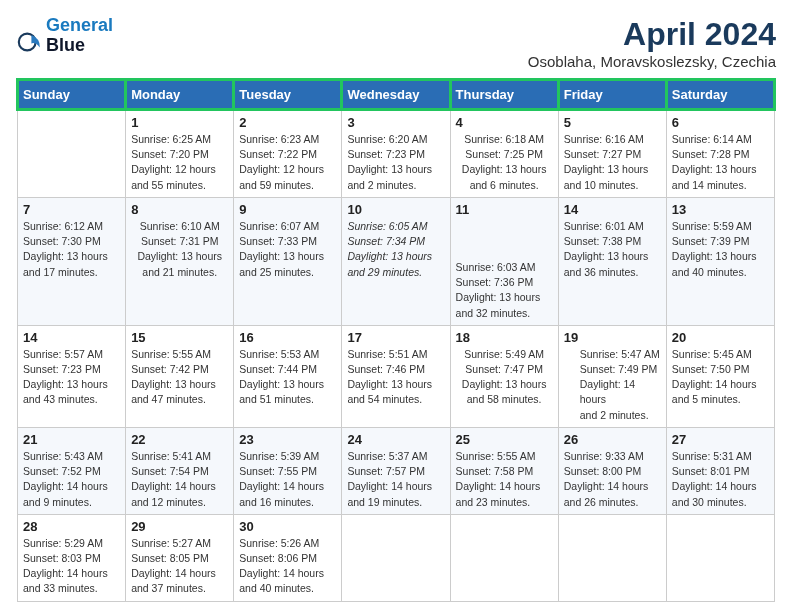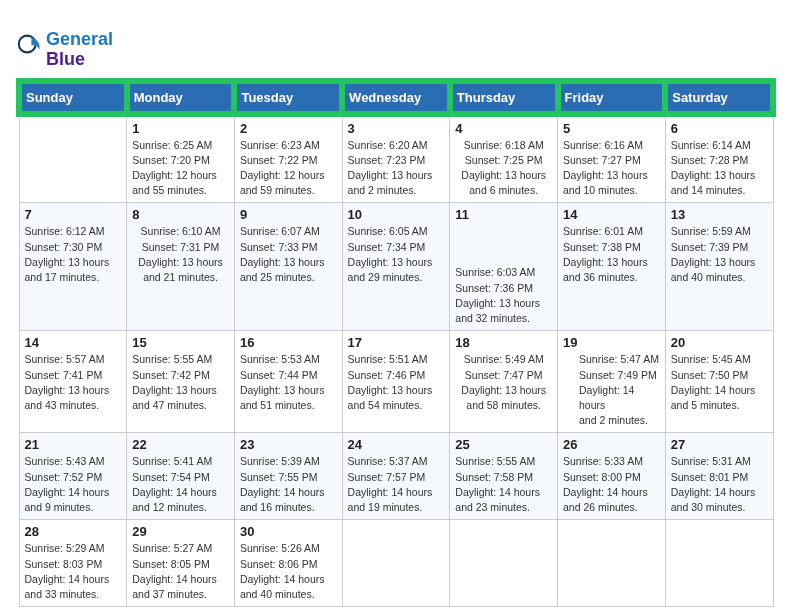--- a/index.html
+++ b/index.html
@@ -11,22 +11,21 @@
       padding: 16px;
     }
     .header-area {
       display: flex;
       justify-content: space-between;
       align-items: flex-start;
       margin-bottom: 8px;
     }
     .logo {
       display: flex;
-      align-items: flex-start;
-      margin-top: 14px;
+      align-items: flex-end;
     }
     .logo-text {
       font-size: 18px;
       font-weight: bold;
       color: #1a3a5c;
       line-height: 1.1;
     }
     .logo-text span {
       color: #1a7abf;
     }
@@ -52,21 +51,21 @@
       border-collapse: collapse;
       table-layout: fixed;
     }
     thead th {
       background-color: #2a6db5;
       color: #fff;
       font-size: 13px;
       font-weight: bold;
       padding: 6px 4px;
       text-align: left;
-      border: 6px solid #22c55e;
+      border: 3px solid #22c55e;
     }
     tbody td {
       border: 1px solid #ccc;
       vertical-align: top;
       padding: 4px 5px;
       font-size: 11px;
       color: #222;
       height: 80px;
     }
     tbody tr:nth-child(even) td {
@@ -93,24 +92,26 @@
 <body>
 
 <div class="header-area">
   <div class="logo">
     <svg class="logo-icon" viewBox="0 0 40 40" xmlns="http://www.w3.org/2000/svg">
       <circle cx="16" cy="20" r="12" fill="none" stroke="#1a3a5c" stroke-width="3"></circle>
       <path d="M22 10 Q35 15 34 28 Q28 20 22 22 Z" fill="#2a7abf"></path>
     </svg>
     <div class="logo-text">
       <div><span>General</span></div>
-      <div><span style="color:#4c1d95">Blue</span></div>
+      <div><span style="color:#0f172a">Blue</span></div>
     </div>
   </div>
   <div class="title-area">
+    <div class="month-title">April 2024</div>
+    <div class="location-title">Osoblaha, Moravskoslezsky, Czechia</div>
   </div>
 </div>
 
 <table>
   <thead>
     <tr>
     <th>Sunday</th>
         <th>Monday</th>
         <th>Tuesday</th>
         <th>Wednesday</th>
@@ -182,21 +183,21 @@
         </td>
         <td>
           <div class="day-number">9</div>
           <div class="day-info" style="white-space: pre-line;">Sunrise: 6:07 AM
 Sunset: 7:33 PM
 Daylight: 13 hours
 and 25 minutes.</div>
         </td>
         <td>
           <div class="day-number">10</div>
-          <div class="day-info" style="white-space: pre-line;">Sunrise: 6:05 AM
+          <div class="day-info" style="white-space: pre-line; font-style: italic;">Sunrise: 6:05 AM
 Sunset: 7:34 PM
 Daylight: 13 hours
 and 29 minutes.</div>
         </td>
         <td>
           <div class="day-number">11</div>
           <div class="day-info" style="white-space: pre-line; margin-top: 43px;">Sunrise: 6:03 AM
 Sunset: 7:36 PM
 Daylight: 13 hours
 and 32 minutes.</div>
@@ -213,21 +214,21 @@
           <div class="day-info" style="white-space: pre-line;">Sunrise: 5:59 AM
 Sunset: 7:39 PM
 Daylight: 13 hours
 and 40 minutes.</div>
         </td>
       </tr>
       <tr>
         <td>
           <div class="day-number">14</div>
           <div class="day-info" style="white-space: pre-line;">Sunrise: 5:57 AM
-Sunset: 7:41 PM
+Sunset: 7:23 PM
 Daylight: 13 hours
 and 43 minutes.</div>
         </td>
         <td>
           <div class="day-number">15</div>
           <div class="day-info" style="white-space: pre-line;">Sunrise: 5:55 AM
 Sunset: 7:42 PM
 Daylight: 13 hours
 and 47 minutes.</div>
         </td>
@@ -298,21 +299,21 @@
         </td>
         <td>
           <div class="day-number">25</div>
           <div class="day-info" style="white-space: pre-line;">Sunrise: 5:55 AM
 Sunset: 7:58 PM
 Daylight: 14 hours
 and 23 minutes.</div>
         </td>
         <td>
           <div class="day-number">26</div>
-          <div class="day-info" style="white-space: pre-line;">Sunrise: 5:33 AM
+          <div class="day-info" style="white-space: pre-line;">Sunrise: 9:33 AM
 Sunset: 8:00 PM
 Daylight: 14 hours
 and 26 minutes.</div>
         </td>
         <td>
           <div class="day-number">27</div>
           <div class="day-info" style="white-space: pre-line;">Sunrise: 5:31 AM
 Sunset: 8:01 PM
 Daylight: 14 hours
 and 30 minutes.</div>

